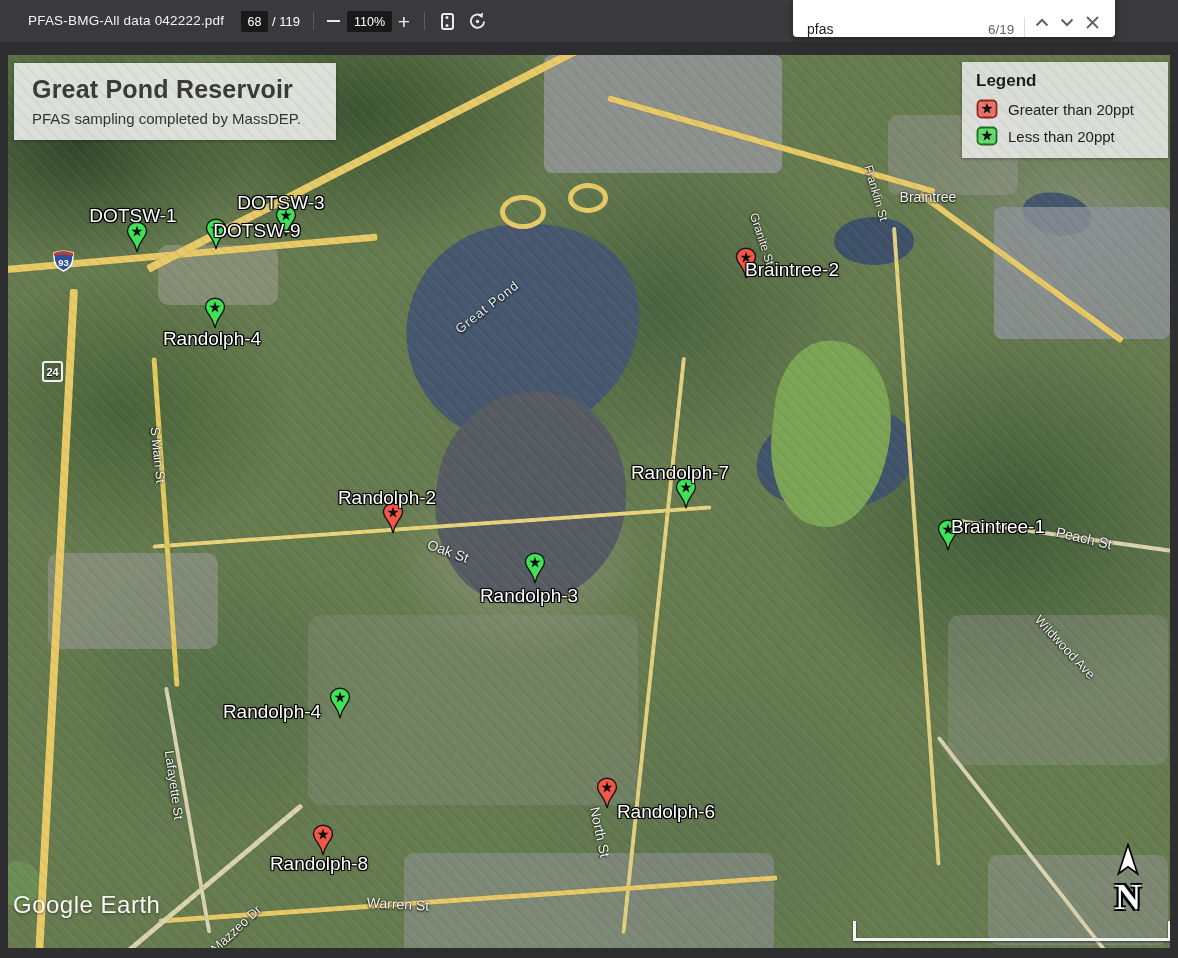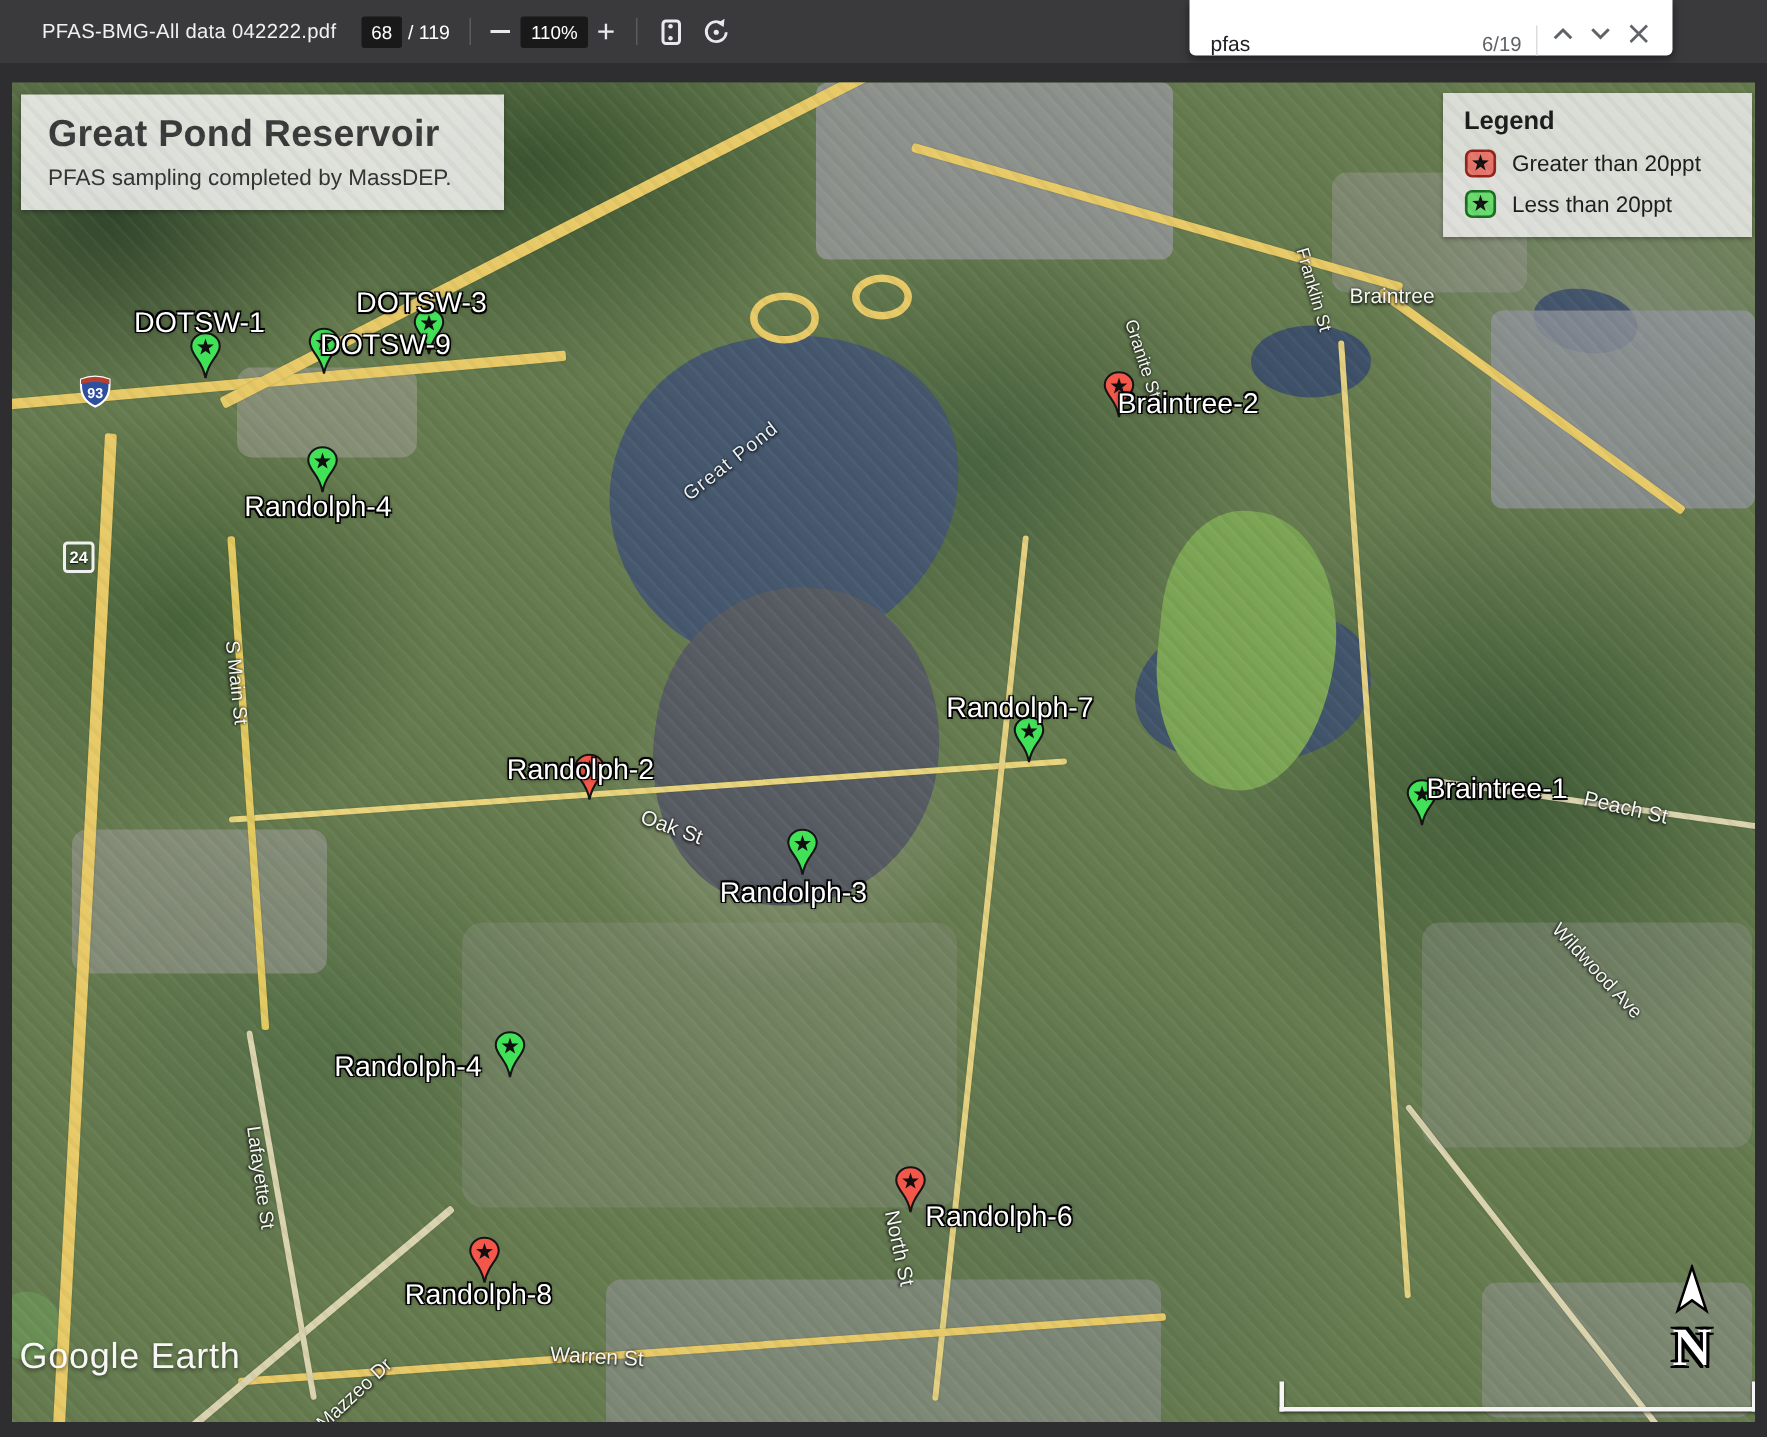--- a/index.html
+++ b/index.html
@@ -267,21 +267,21 @@
     <path d="M11,31 C10,25.5 8.3,22.3 5.4,18.3 C2.9,14.9 1.5,12.9 1.5,9.9 C1.5,5 5.7,1.2 11,1.2
              C16.3,1.2 20.5,5 20.5,9.9 C20.5,12.9 19.1,14.9 16.6,18.3 C13.7,22.3 12,25.5 11,31 Z" fill="#f25749" stroke="#141414" stroke-width="1.4"></path>
     <path d="M11,4.6 L12.33,8.66 L16.6,8.73 L13.2,11.3 L14.43,15.4 L11,12.93 L7.57,15.4 L8.8,11.3 L5.4,8.73 L9.67,8.66 Z" fill="#101010"></path>
           </svg></div>
         <div class="map-label" style="left: 784px; top: 215px;">Braintree-2</div>
         <div class="pin" style="left: 374px; top: 447px;"><svg width="22" height="32" viewBox="0 0 22 32">
     <path d="M11,31 C10,25.5 8.3,22.3 5.4,18.3 C2.9,14.9 1.5,12.9 1.5,9.9 C1.5,5 5.7,1.2 11,1.2
              C16.3,1.2 20.5,5 20.5,9.9 C20.5,12.9 19.1,14.9 16.6,18.3 C13.7,22.3 12,25.5 11,31 Z" fill="#f25749" stroke="#141414" stroke-width="1.4"></path>
     <path d="M11,4.6 L12.33,8.66 L16.6,8.73 L13.2,11.3 L14.43,15.4 L11,12.93 L7.57,15.4 L8.8,11.3 L5.4,8.73 L9.67,8.66 Z" fill="#101010"></path>
           </svg></div>
-        <div class="map-label" style="left: 379px; top: 443px; margin-top: 16px;">Randolph-2</div>
+        <div class="map-label" style="left: 379px; top: 443px;">Randolph-2</div>
         <div class="pin" style="left: 667px; top: 422px;"><svg width="22" height="32" viewBox="0 0 22 32">
     <path d="M11,31 C10,25.5 8.3,22.3 5.4,18.3 C2.9,14.9 1.5,12.9 1.5,9.9 C1.5,5 5.7,1.2 11,1.2
              C16.3,1.2 20.5,5 20.5,9.9 C20.5,12.9 19.1,14.9 16.6,18.3 C13.7,22.3 12,25.5 11,31 Z" fill="#41e158" stroke="#141414" stroke-width="1.4"></path>
     <path d="M11,4.6 L12.33,8.66 L16.6,8.73 L13.2,11.3 L14.43,15.4 L11,12.93 L7.57,15.4 L8.8,11.3 L5.4,8.73 L9.67,8.66 Z" fill="#101010"></path>
           </svg></div>
         <div class="map-label" style="left: 672px; top: 418px;">Randolph-7</div>
         <div class="pin" style="left: 929px; top: 464px;"><svg width="22" height="32" viewBox="0 0 22 32">
     <path d="M11,31 C10,25.5 8.3,22.3 5.4,18.3 C2.9,14.9 1.5,12.9 1.5,9.9 C1.5,5 5.7,1.2 11,1.2
              C16.3,1.2 20.5,5 20.5,9.9 C20.5,12.9 19.1,14.9 16.6,18.3 C13.7,22.3 12,25.5 11,31 Z" fill="#41e158" stroke="#141414" stroke-width="1.4"></path>
     <path d="M11,4.6 L12.33,8.66 L16.6,8.73 L13.2,11.3 L14.43,15.4 L11,12.93 L7.57,15.4 L8.8,11.3 L5.4,8.73 L9.67,8.66 Z" fill="#101010"></path>

